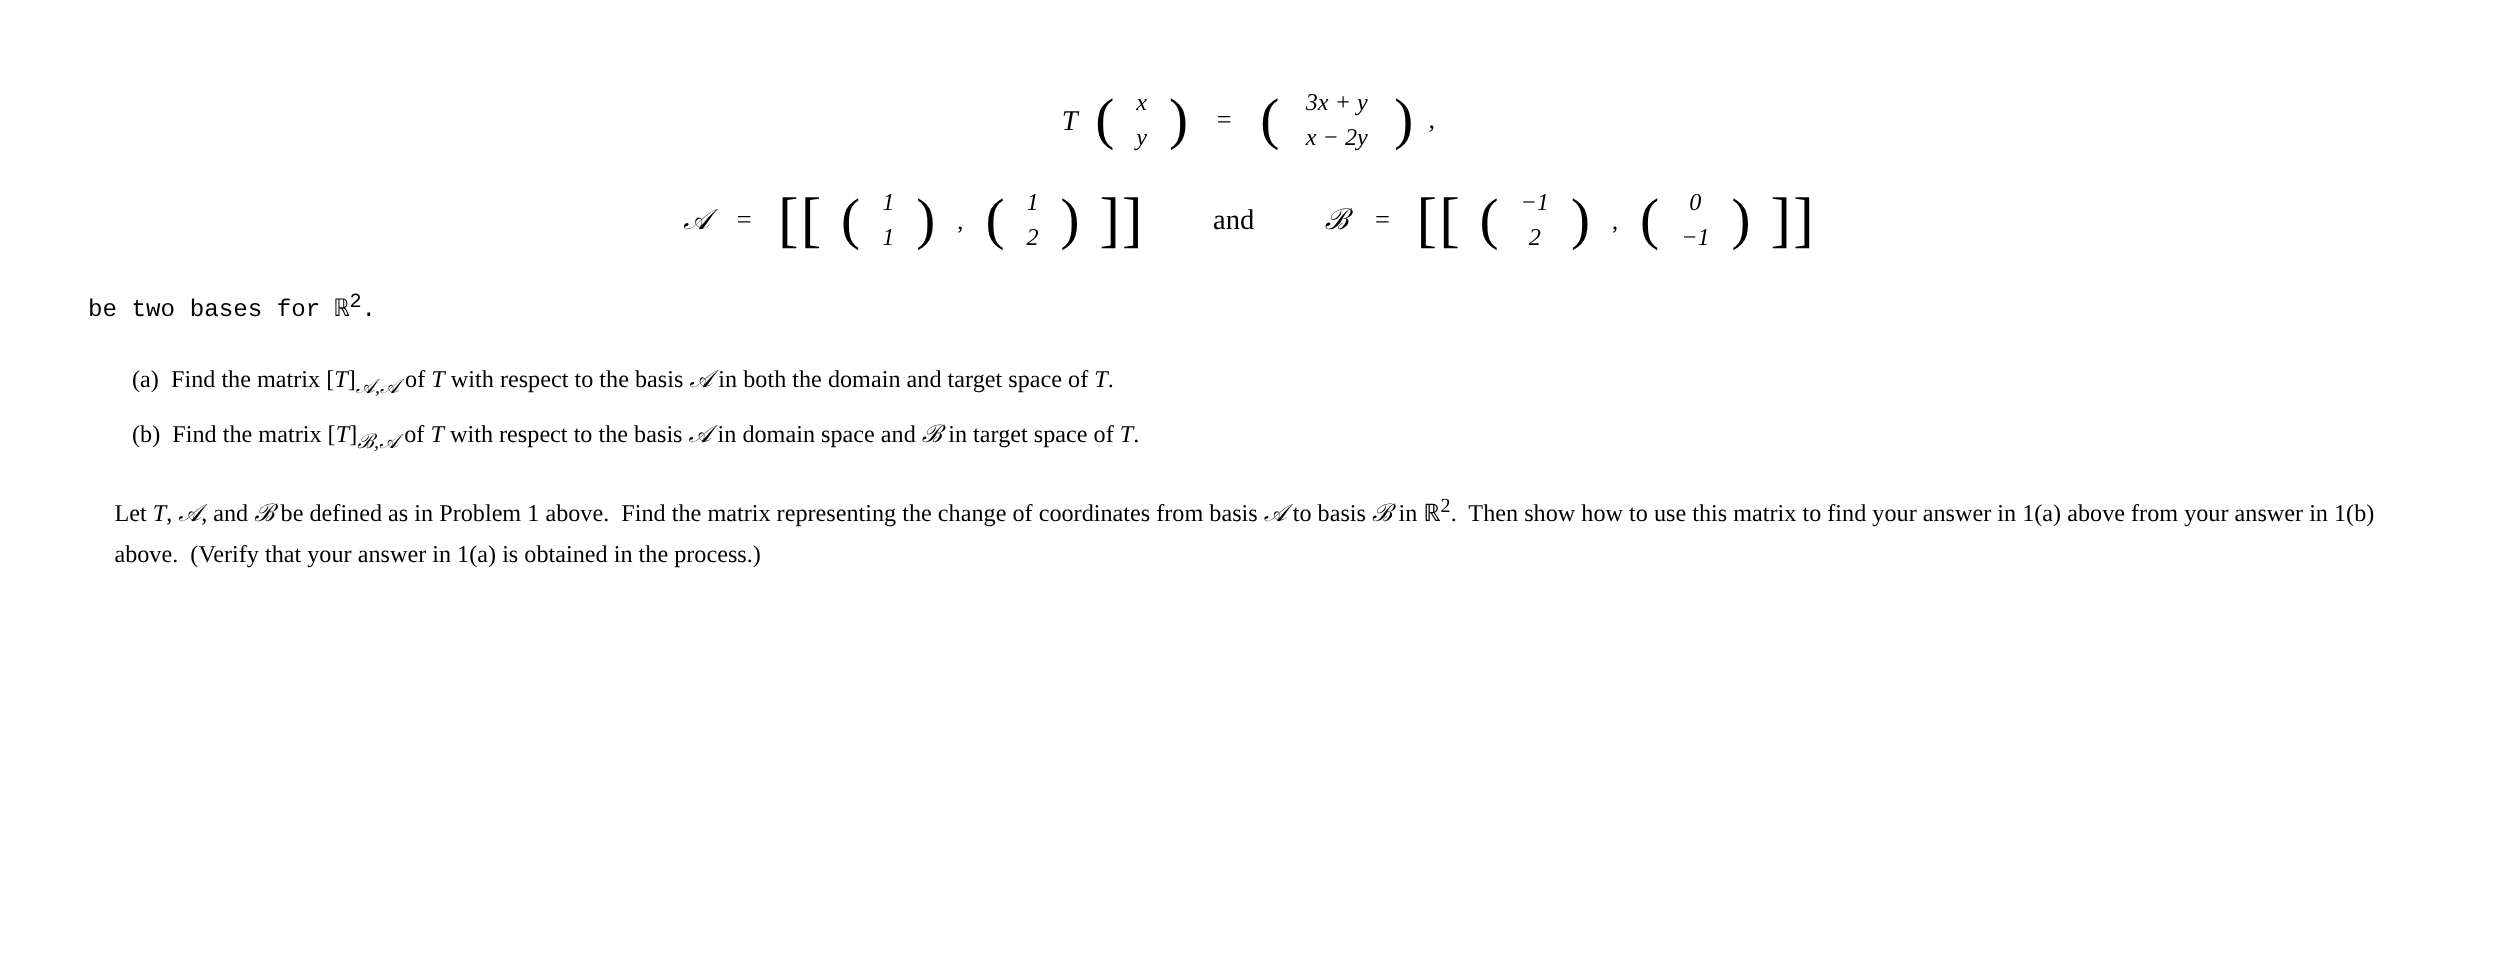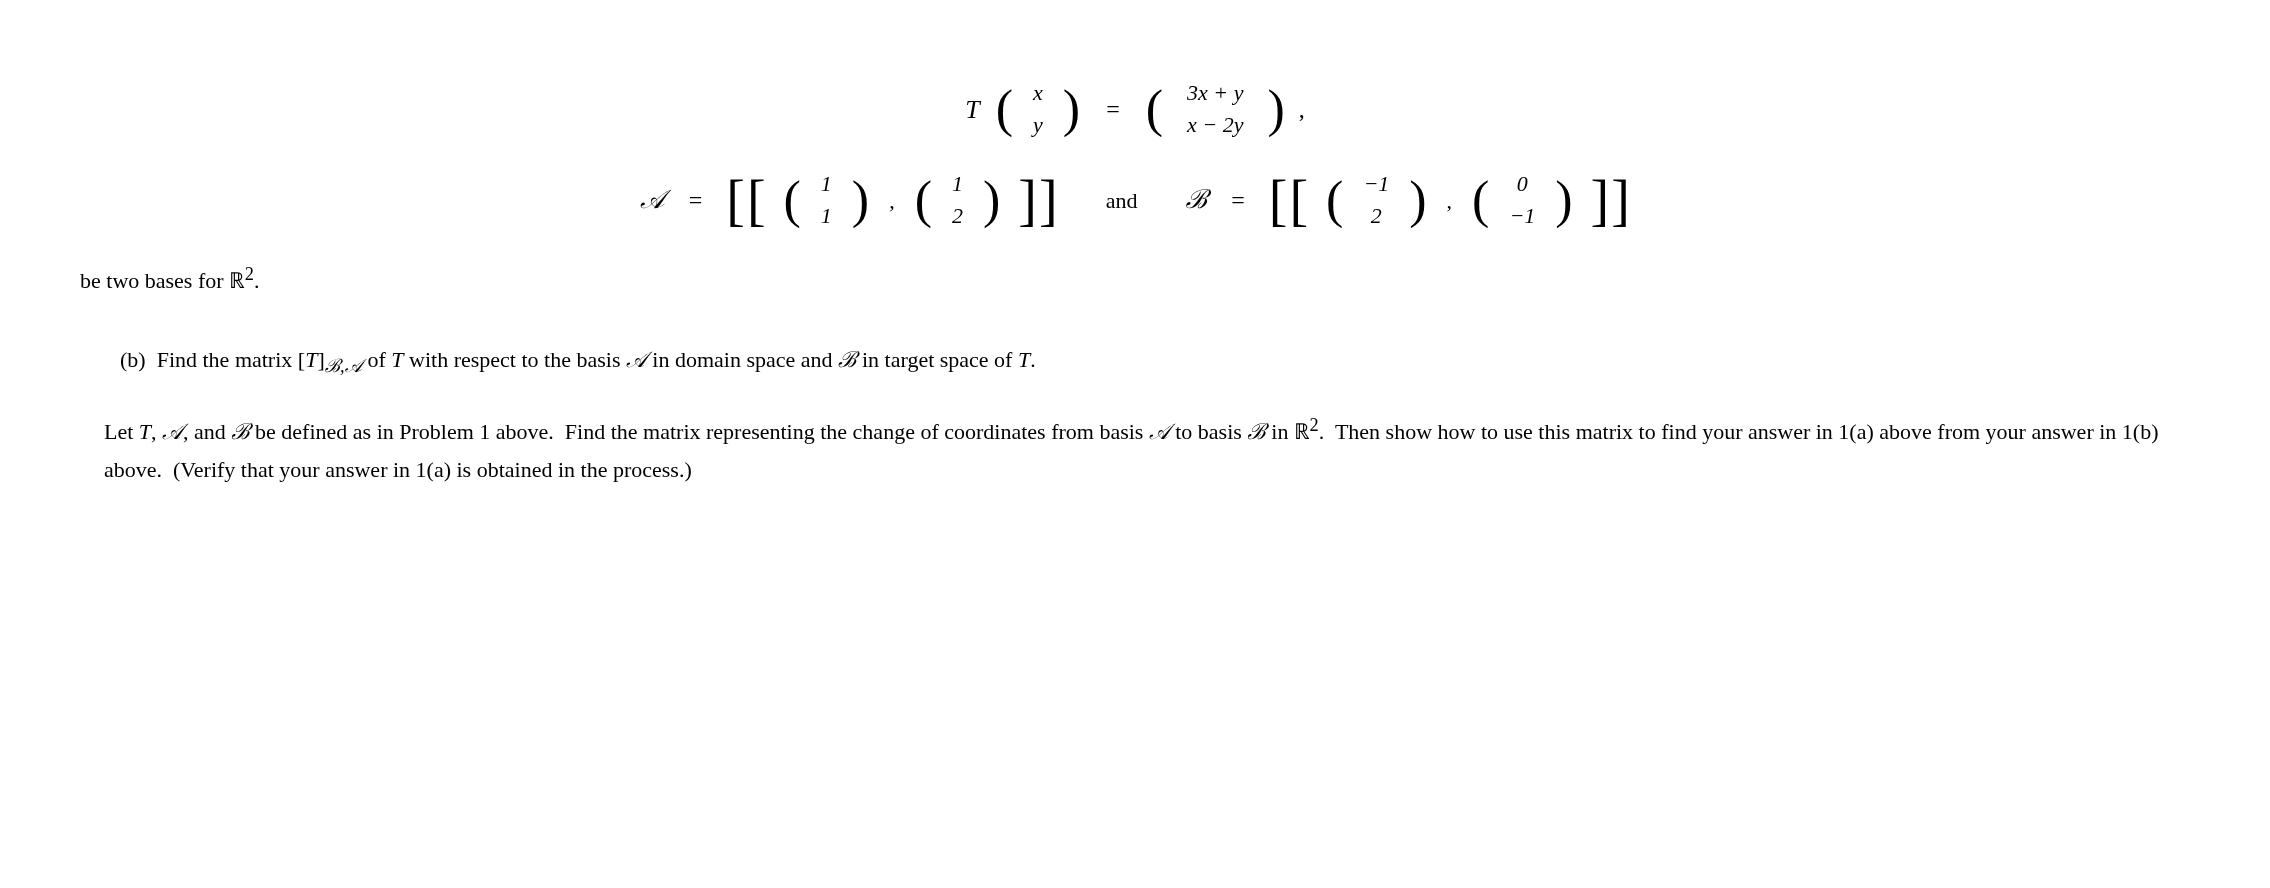--- a/index.html
+++ b/index.html
@@ -60,22 +60,22 @@
     }
 
     .matrix-col .cell {
       line-height: 1.2;
       font-size: 22px;
       font-style: italic;
     }
 
     .and-word {
       font-style: normal;
-      font-size: 22px;
-      margin: 0 18px;
+      font-size: 26px;
+      margin: 0 34px;
     }
 
     .indent {
       margin-left: 40px;
     }
 
     .line {
       margin-bottom: 10px;
     }
   </style>
@@ -168,24 +168,29 @@
         <div class="cell">0</div>
         <div class="cell">−1</div>
       </div>
       <span class="big-paren">)</span>
 
       <span style="font-size:56px; line-height:1; font-weight:300; margin-left:4px;">]</span>
       <span style="font-size:56px; line-height:1; font-weight:300; margin-left:-12px;">]</span>
     </div>
   </div>
 
-  <div class="paragraph line" style="margin-bottom: 44px;">
+  <div class="paragraph line" style="margin-bottom: 28px; font-family: Liberation Mono, monospace;">
     <span>be two bases for ℝ<sup>2</sup>.</span>
   </div>
 
+  <div class="paragraph line indent" style="margin-bottom: 10px;">
+    <span>
+      (a)&nbsp; Find the matrix [<span class="math-italic">T</span>]<sub><span class="math-italic">𝒜,𝒜</span></sub> of <span class="math-italic">T</span> with respect to the basis <span class="math-italic">𝒜</span> in both the domain and target space of <span class="math-italic">T</span>.
+    </span>
+  </div>
 
   <div class="paragraph line indent" style="margin-bottom: 28px;">
     <span>
       (b)&nbsp; Find the matrix [<span class="math-italic">T</span>]<sub><span class="math-italic">ℬ,𝒜</span></sub> of <span class="math-italic">T</span> with respect to the basis <span class="math-italic">𝒜</span> in domain space and <span class="math-italic">ℬ</span> in target space of <span class="math-italic">T</span>.
     </span>
   </div>
 
   <div class="paragraph" style="line-height: 1.7; margin-left: 24px;">
     <span>
       Let <span class="math-italic">T</span>, <span class="math-italic">𝒜</span>, and <span class="math-italic">ℬ</span> be defined as in Problem 1 above.&nbsp; Find the matrix representing the change of coordinates from basis <span class="math-italic">𝒜</span> to basis <span class="math-italic">ℬ</span> in ℝ<sup>2</sup>.&nbsp; Then show how to use this matrix to find your answer in 1(a) above from your answer in 1(b) above.&nbsp; (Verify that your answer in 1(a) is obtained in the process.)

